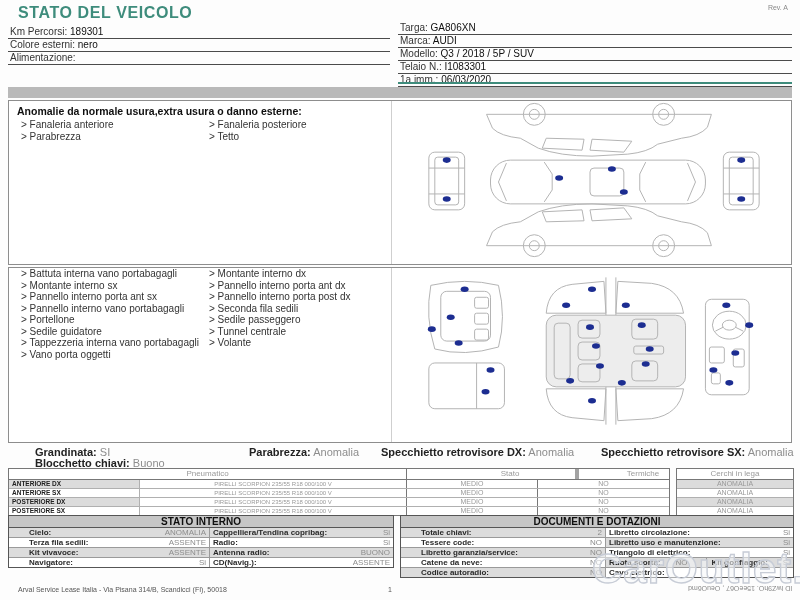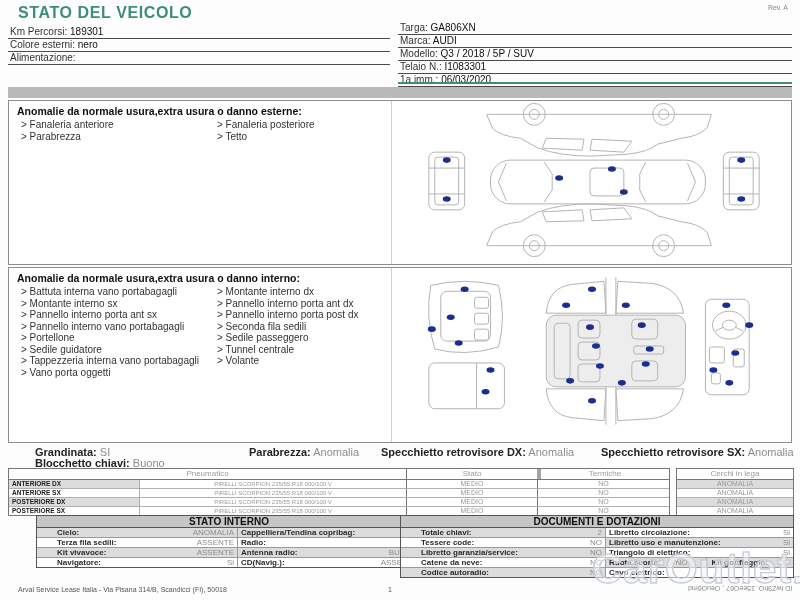--- a/index.html
+++ b/index.html
@@ -15,49 +15,49 @@
   .fval{font-weight:normal;color:#0f0f0f;}
   .teal-line{position:absolute;left:398px;top:82px;width:394px;height:2px;background:#3e8c7c;}
   .gray-bar{position:absolute;left:8px;top:87px;width:784px;height:11px;background:#b9b9b9;}
   
   .sect{position:absolute;left:8px;width:782px;border:1px solid #8d8d8d;background:#fff;}
   .sect-ext{top:100px;height:163px;}
   .sect-int{top:267px;height:174px;}
   .sect-head{font-weight:bold;font-size:10.5px;padding:4px 0 2px 8px;color:#0f0f0f;}
   .cols{display:flex;padding-left:12px;}
   .cols ul{list-style:none;margin:0;padding:0;width:188px;font-size:10px;line-height:11.5px;color:#333;}
-  .cols ul + ul{margin-left:8px;}
+  .cols ul + ul{}
   .sect-divider{position:absolute;left:382px;top:0;bottom:0;width:1px;background:#cfcfcf;}
   .diagram{position:absolute;left:386px;top:1px;}
   
   .status{position:absolute;left:25px;top:446px;width:784px;height:22px;font-size:11px;}
   .st-item{position:absolute;white-space:nowrap;}
   .st-label{font-weight:bold;color:#222;}
   .st-val{color:#8d8d8d;}
   
   .t-main{position:absolute;left:8px;top:468px;width:660px;border:1px solid #777;font-size:7px;background:#fff;}
-  .t-h{display:flex;height:10px;line-height:10px;border-bottom:1px solid #777;color:#9a9a9a;font-size:8px;}
+  .t-h{display:flex;height:10px;line-height:10px;border-bottom:1px solid #777;color:#9a9a9a;font-size:8px;gap:38px;}
   .th-pneu{width:397px;text-align:center;border-right:1px solid #777;}
   .th-stato{width:130px;text-align:center;border-right:4px solid #a3a3a3;}
   .th-term{flex:1;text-align:center;}
   .t-row{display:flex;height:8px;line-height:8px;}
   .t-row + .t-row{border-top:1px solid #b0b0b0;}
   .td{overflow:hidden;white-space:nowrap;}
   .td-pos{width:127px;font-weight:bold;font-size:6.5px;padding-left:3px;color:#222;border-right:1px solid #b0b0b0;}
   .td-spec{width:266px;text-align:center;color:#9a9a9a;border-right:1px solid #777;font-size:6px;}
   .td-stato{width:130px;text-align:center;color:#9a9a9a;border-right:1px solid #777;}
   .td-term{flex:1;text-align:center;color:#9a9a9a;}
   .t-cerchi{position:absolute;left:676px;top:468px;width:116px;border:1px solid #777;font-size:7px;background:#fff;}
   .tc-h{height:10px;line-height:10px;text-align:center;color:#9a9a9a;font-size:8px;border-bottom:1px solid #777;}
   .tc-cell{height:8px;line-height:8px;text-align:center;color:#9a9a9a;}
   .tc-cell + .tc-cell{border-top:1px solid #b0b0b0;}
   .shade{background:#dcdcdc;}
   
   .btable{position:absolute;top:515px;border:1px solid #555;font-size:8px;background:#fff;}
-  .bt-si{left:8px;width:384px;margin-left:28px;}
+  .bt-si{left:8px;width:384px;}
   .bt-doc{left:400px;width:392px;}
   .bt-title{background:#c6c6c6;text-align:center;font-weight:bold;font-size:10px;height:11px;line-height:11px;border-bottom:1px solid #555;color:#0f0f0f;}
   .bt-row{display:flex;height:9px;line-height:9px;}
   .bt-row + .bt-row{border-top:1px solid #9a9a9a;}
   .bt-cell{flex:1;display:flex;justify-content:space-between;padding:0 3px;min-width:0;overflow:hidden;white-space:nowrap;}
   .bt-cell:first-child{border-right:1px solid #9a9a9a;padding-left:20px;}
   .bl{font-weight:bold;color:#2a2a2a;}
   .bv{color:#8d8d8d;}
   .b2{border-left:1px solid #9a9a9a;padding-left:4px;margin-left:4px;}
   
@@ -154,21 +154,20 @@
         <ellipse class="dot" cx="165" cy="76" rx="4" ry="2.8"></ellipse>
           <ellipse class="dot" cx="218" cy="67" rx="4" ry="2.8"></ellipse>
         <ellipse class="dot" cx="230" cy="90" rx="4" ry="2.8"></ellipse>
         <ellipse class="dot" cx="348" cy="58" rx="4" ry="2.8"></ellipse>
           <ellipse class="dot" cx="348" cy="97" rx="4" ry="2.8"></ellipse>
       </g>
     </svg>
   </div>
 
   <div class="sect sect-int">
-    <div class="sect-head">Anomalie da normale usura,extra usura o danno interno:</div>
     <div class="cols">
       <ul>
         <li>&gt; Battuta interna vano portabagagli</li>
         <li>&gt; Montante interno sx</li>
         <li>&gt; Pannello interno porta ant sx</li>
         <li>&gt; Pannello interno vano portabagagli</li>
         <li>&gt; Portellone</li>
         <li>&gt; Sedile guidatore</li>
         <li>&gt; Tappezzeria interna vano portabagagli</li>
         <li>&gt; Vano porta oggetti</li>

